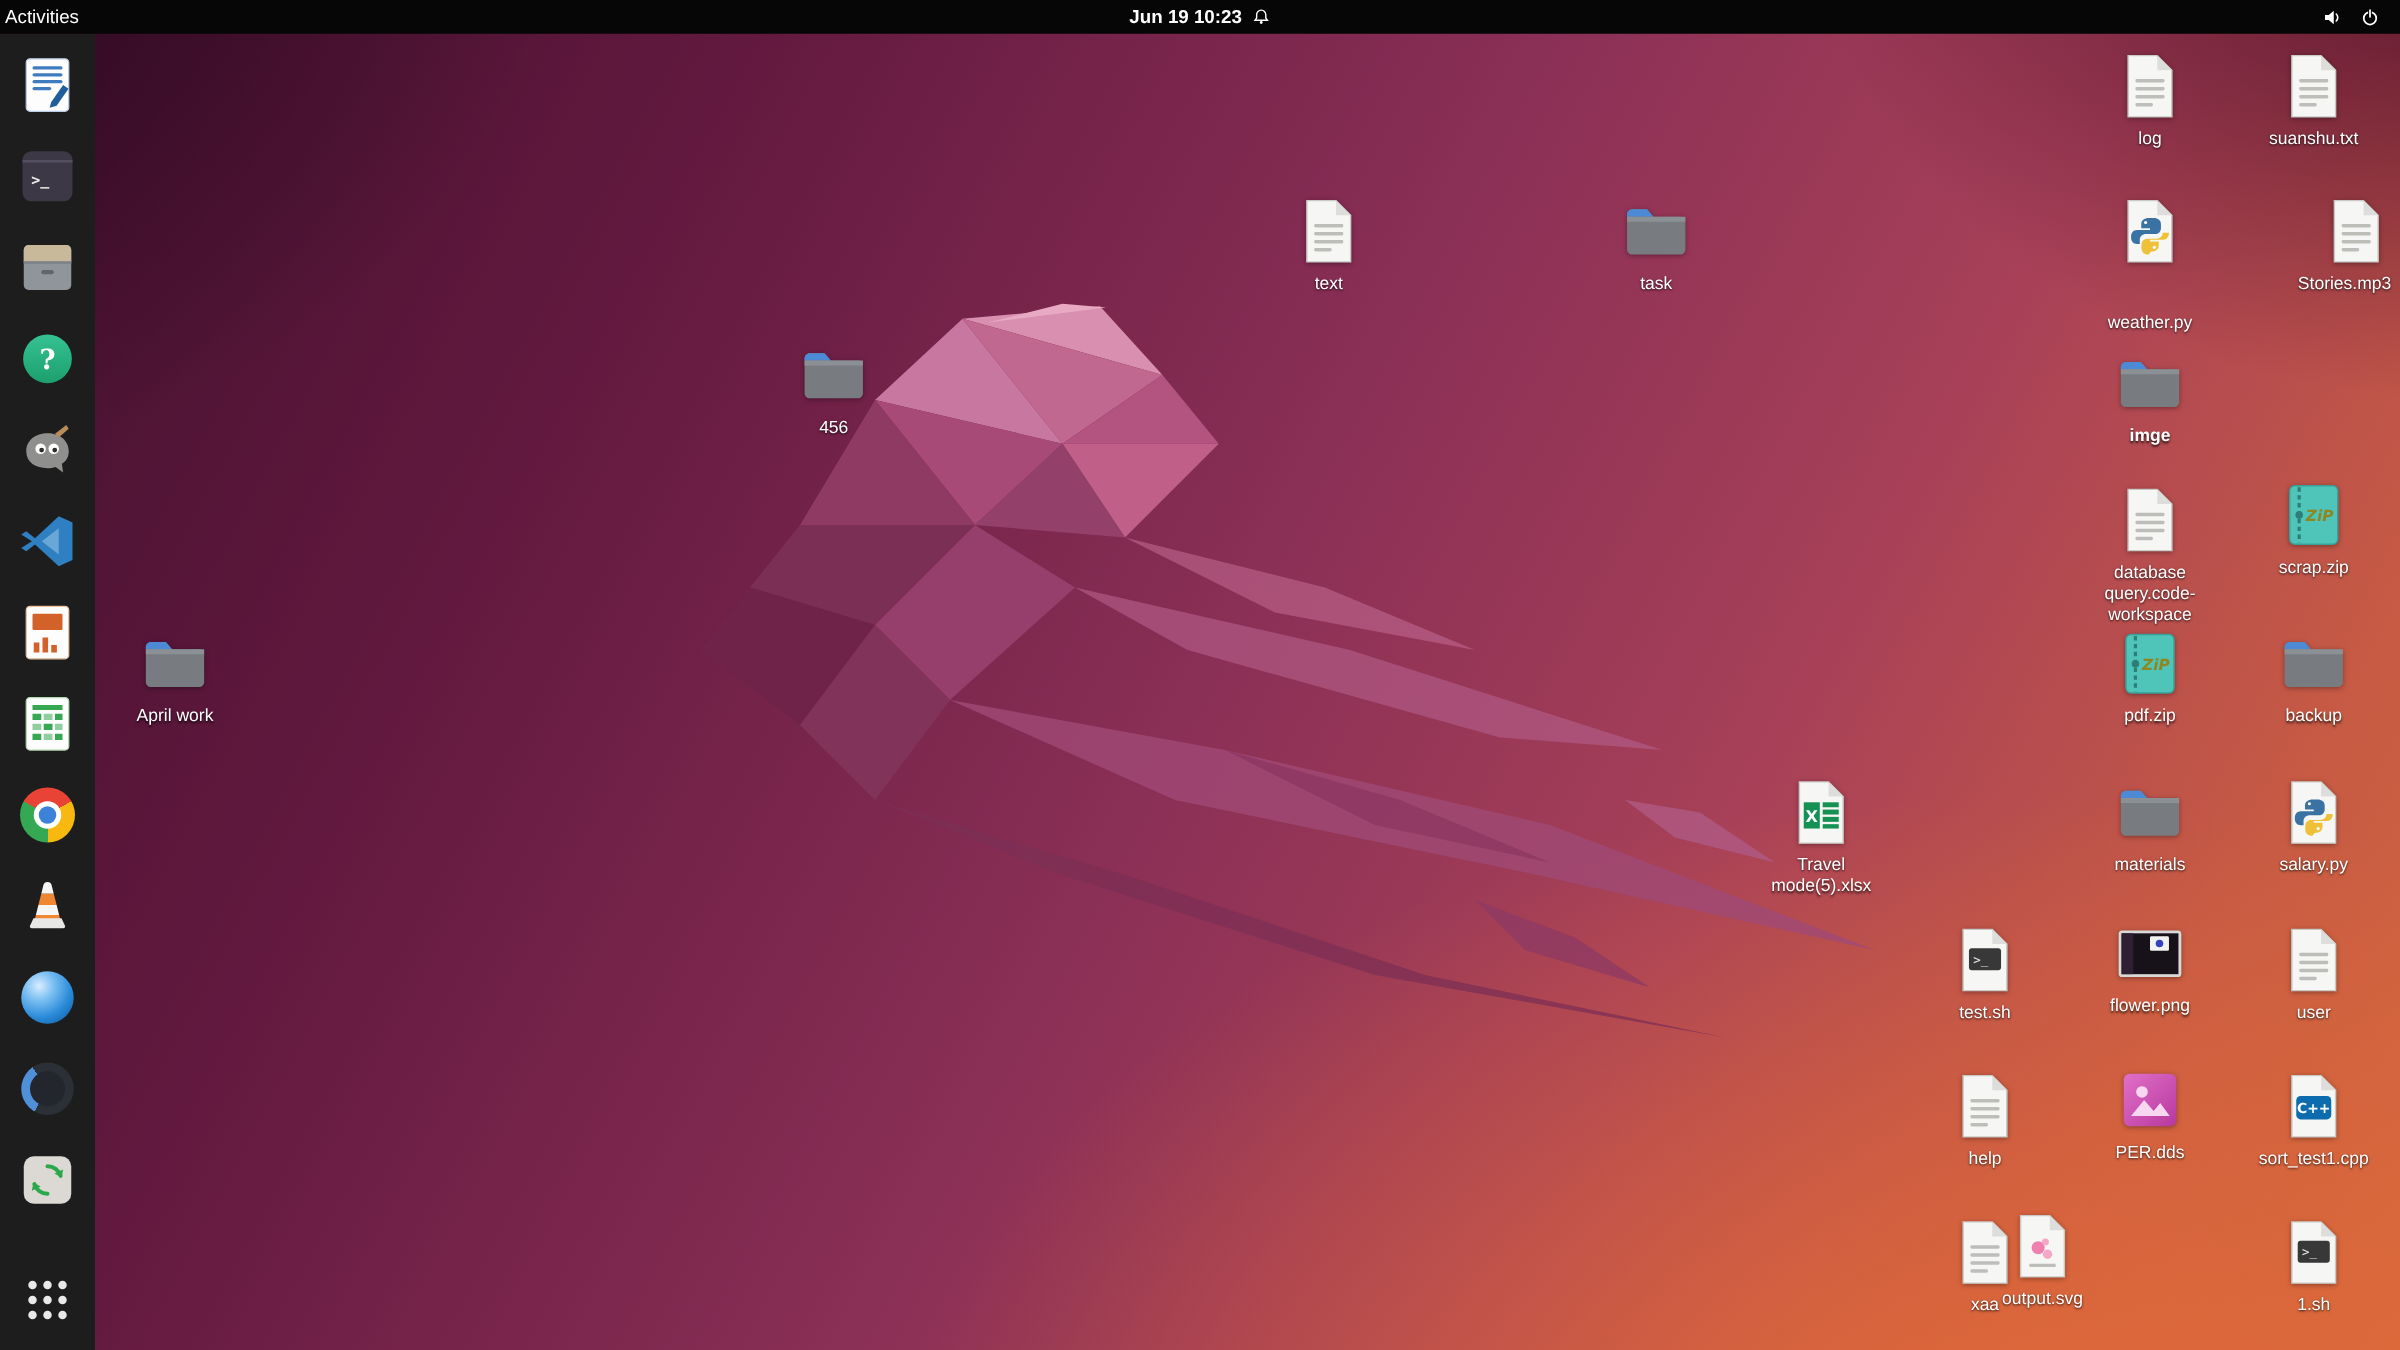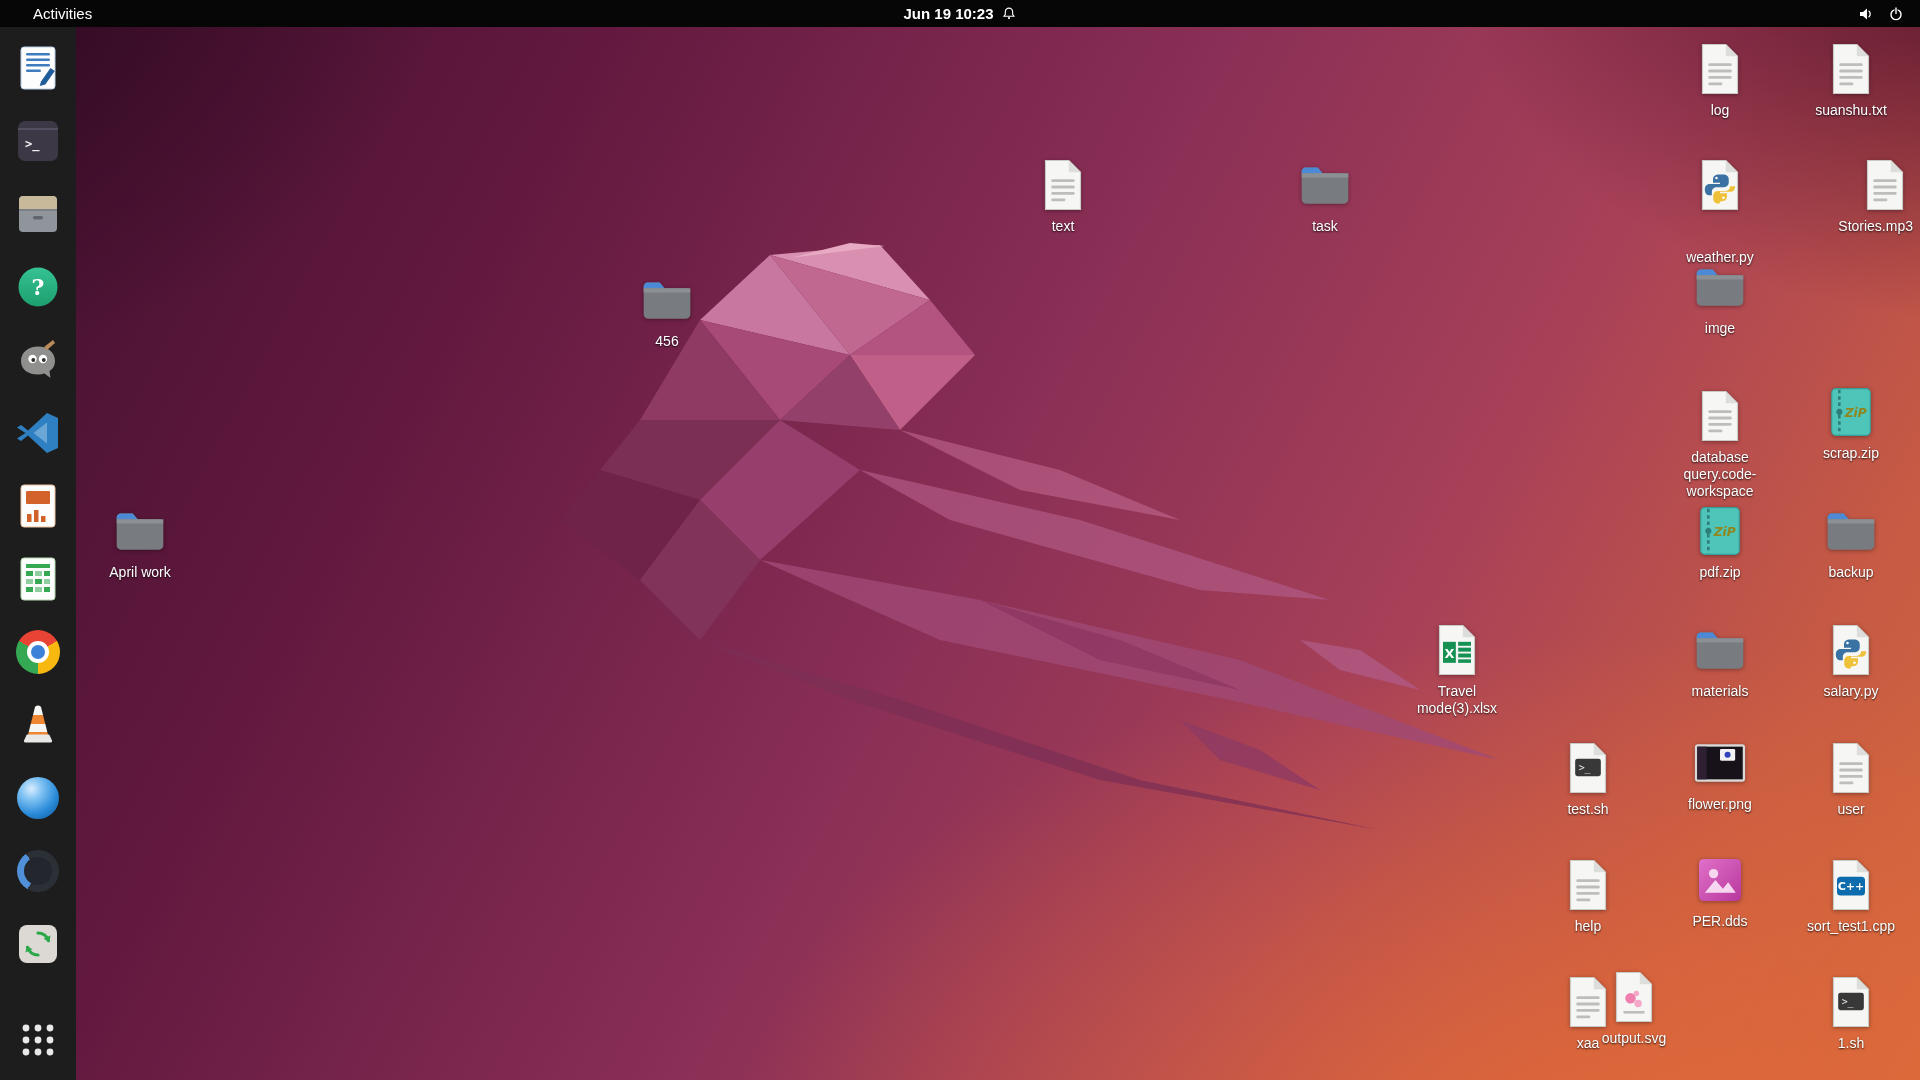--- a/index.html
+++ b/index.html
@@ -15,21 +15,21 @@
       radial-gradient(1500px 950px at 83% 110%, rgba(226,106,56,.95) 0%, rgba(226,106,56,0) 58%),
       radial-gradient(950px 700px at 103% -6%, rgba(74,12,40,.9) 0%, rgba(74,12,40,0) 55%),
       radial-gradient(900px 700px at -5% -5%, rgba(40,6,28,.8) 0%, rgba(40,6,28,0) 60%),
       linear-gradient(118deg,#40102d 0%,#63193f 25%,#8a2f56 50%,#a84158 70%,#c65a44 87%,#d4683d 100%);
   }
   #jelly{position:absolute;left:0;top:0;z-index:1}
 
   
   #topbar{position:absolute;left:0;top:0;width:1920px;height:27px;background:var(--topbar-bg);
     color:#fff;display:flex;align-items:center;z-index:40;font-size:15px}
-  #activities{padding:0 33px;height:100%;display:flex;align-items:center;cursor:pointer}
+  #activities{padding:0 4px;height:100%;display:flex;align-items:center;cursor:pointer}
   #clock{position:absolute;left:50%;transform:translateX(-50%);display:flex;align-items:center;gap:8px;height:100%;cursor:pointer;font-weight:700}
   #status{margin-left:auto;display:flex;align-items:center;gap:14px;padding:0 16px;height:100%;cursor:pointer}
   #topbar svg{display:block}
 
   
   #dock{position:absolute;left:0;top:27px;width:76px;height:1053px;background:var(--dock-bg);
     display:flex;flex-direction:column;align-items:center;gap:17px;padding:13px 0 12px;z-index:35}
   .dock-item{width:56px;height:56px;display:flex;align-items:center;justify-content:center;border-radius:10px;cursor:pointer}
   .dock-item svg{width:48px;height:48px;display:block}
   .dock-item.pin-bottom{margin-top:auto}
@@ -135,21 +135,21 @@
           <rect x="12" y="17" width="11" height="18" fill="#169154"></rect>
           <text x="17.5" y="30.5" font-size="11" font-weight="bold" fill="#fff" text-anchor="middle" font-family="DejaVu Sans, sans-serif">X</text>
           <g fill="#169154">
             <rect x="25" y="17" width="11" height="3.4"></rect>
             <rect x="25" y="22" width="11" height="3.4"></rect>
             <rect x="25" y="27" width="11" height="3.4"></rect>
             <rect x="25" y="32" width="11" height="3"></rect>
           </g>
         </svg>
       </div>
-      <div class="lbl">Travel mode(3).xlsx</div>
+      <div class="lbl">Travel mode(5).xlsx</div>
     </div>
     <div class="desk-icon" style="left: 1658px; top: 41px;">
       <div class="glyph">
         <svg viewBox="0 0 48 48">
           <path d="M9 3h20l10 10v32H9z" fill="#f6f6f4" stroke="#c9c9c6"></path>
           <path d="M29 3l10 10H29z" fill="#dddddb"></path>
           <g fill="#bdbdba">
             <rect x="14" y="19" width="20" height="2.4" rx="1"></rect>
             <rect x="14" y="24.5" width="20" height="2.4" rx="1"></rect>
             <rect x="14" y="30" width="20" height="2.4" rx="1"></rect>
@@ -195,21 +195,21 @@
           <g fill="#bdbdba">
             <rect x="14" y="19" width="20" height="2.4" rx="1"></rect>
             <rect x="14" y="24.5" width="20" height="2.4" rx="1"></rect>
             <rect x="14" y="30" width="20" height="2.4" rx="1"></rect>
             <rect x="14" y="35.5" width="12" height="2.4" rx="1"></rect>
           </g>
         </svg>
       </div>
       <div class="lbl">Stories.mp3</div>
     </div>
-    <div class="desk-icon" style="left: 1658px; top: 259px;">
+    <div class="desk-icon" style="left: 1658px; top: 279px; font-weight: bold;">
       <div class="glyph">
         <svg viewBox="0 0 48 48">
           <path d="M4 12.5C4 10.6 5.6 9 7.5 9h10.2l4.3 5H40.5c1.9 0 3.5 1.6 3.5 3.5v19c0 1.9-1.6 3.5-3.5 3.5h-33C5.6 40 4 38.4 4 36.5z" fill="#787c80"></path>
           <path d="M4 12.5C4 10.6 5.6 9 7.5 9h10.2l4.3 5H4z" fill="#4d8ad5"></path>
           <path d="M4 14h40v3.5H4z" fill="#8b9095"></path>
         </svg>
       </div>
       <div class="lbl">imge</div>
     </div>
     <div class="desk-icon" style="left: 1658px; top: 388px;">

